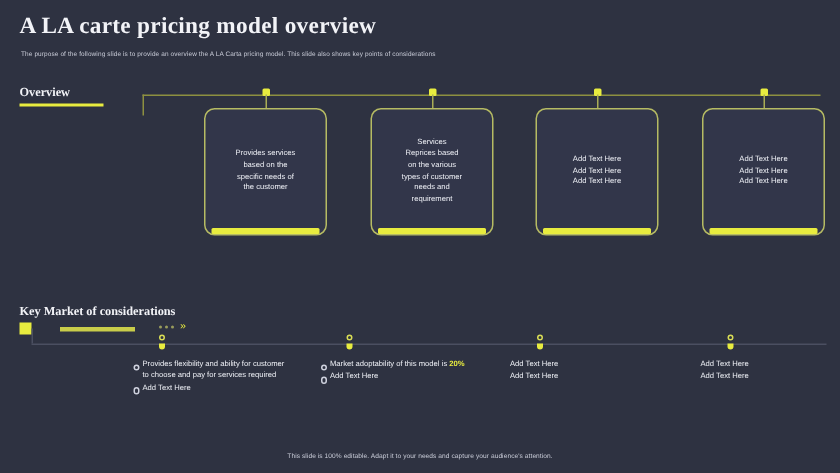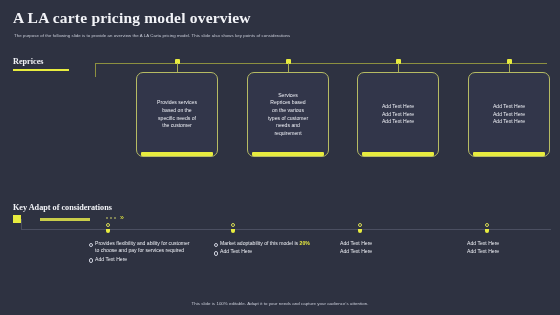--- a/index.html
+++ b/index.html
@@ -208,21 +208,21 @@
   }
 </style>
 </head>
 <body>
 
 <div class="slide">
 
   <div class="title">A LA carte pricing model overview</div>
   <div class="subtitle">The purpose of the following slide is to provide an overview the A LA Carta pricing model. This slide also shows key points of considerations</div>
 
-  <div class="ov-label">Reprices</div>
+  <div class="ov-label">Overview</div>
   <div class="ov-underline"></div>
 
   <div class="rail"></div>
   <div class="rail-drop"></div>
 
   <div id="cards-layer">
       <div class="card-dot" style="left: 175px;"></div>
       <div class="card-stem" style="left: 177px;"></div>
       <div class="card" style="left: 136px;">
         <div class="card-text">Provides services
@@ -253,21 +253,21 @@
       <div class="card-dot" style="left: 507px;"></div>
       <div class="card-stem" style="left: 509px;"></div>
       <div class="card" style="left: 468px;">
         <div class="card-text left">Add Text Here
 Add Text Here
 Add Text Here</div>
       </div>
       <div class="card-bar" style="left: 473px;"></div>
     </div>
 
-  <div class="kp-label">Key Adapt of considerations</div>
+  <div class="kp-label">Key Market of considerations</div>
   <div class="kp-square"></div>
   <div class="kp-bar"></div>
   <div class="kp-dots">
       <i></i>
       <i></i>
       <i></i>
     </div>
   <div class="kp-chev">»</div>
   <div class="kp-rail"></div>
   <div class="kp-rail-left"></div>

